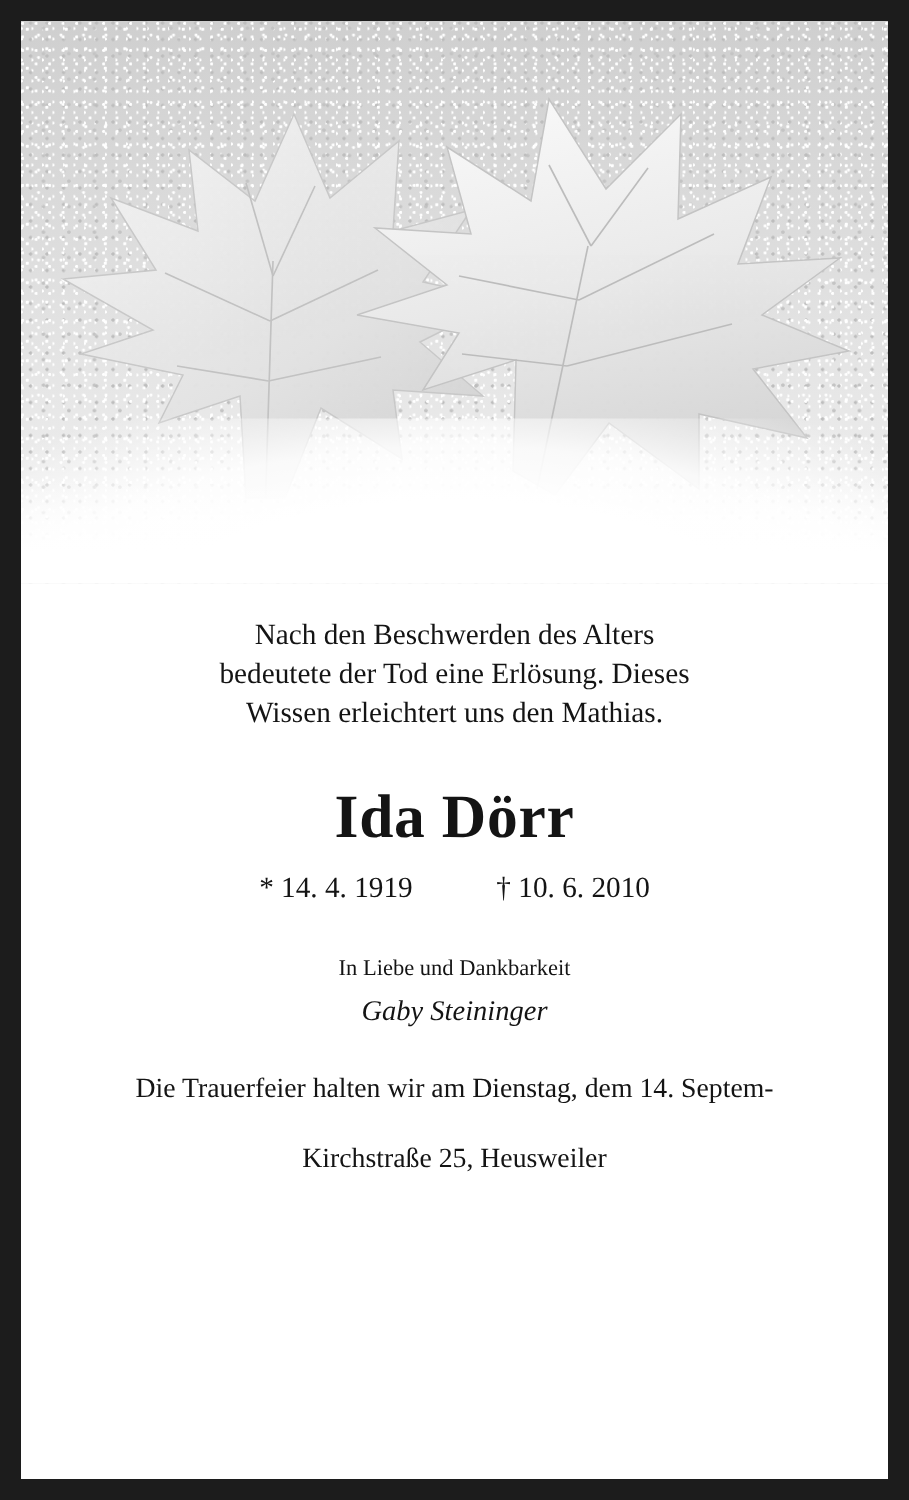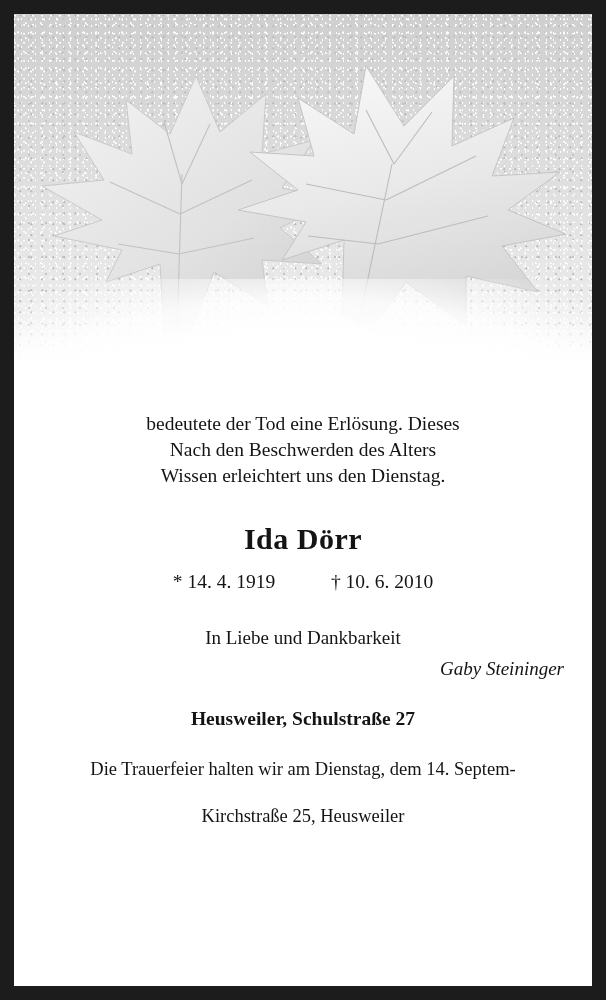--- a/index.html
+++ b/index.html
@@ -75,48 +75,47 @@
     color: #141414;
   }
   .epitaph {
     font-size: 19.5px;
     line-height: 26px;
     margin: 0 0 34px 0;
   }
   .epitaph div { white-space: nowrap; }
 
   .name {
-    font-size: 30px;
+    font-size: 41px;
     font-weight: bold;
     letter-spacing: 0.5px;
     margin: 0 0 16px 0;
     line-height: 1.05;
   }
   .born-name {
     font-size: 19px;
     font-weight: bold;
     margin: 0 0 28px 0;
   }
   .dates {
     font-size: 19.5px;
     margin: 0 0 34px 0;
   }
   .dates .sep { display: inline-block; width: 46px; }
 
   .dedication {
-    font-size: 19px;
+    font-size: 15px;
     margin: 0 0 7px 0;
     font-family: Liberation Serif, serif;
   }
   .survivors {
     font-size: 19px;
     font-style: italic;
     line-height: 26px;
     margin: 0 0 26px 0;
-    text-align: right;
   }
   .place {
     font-size: 19.5px;
     font-weight: bold;
     margin: 0 0 27px 0;
   }
   .ceremony {
     font-size: 18.5px;
     line-height: 25px;
     margin: 4px 0 22px 0;
@@ -182,40 +181,39 @@
       </g>
     </svg>
 
     <div class="image-fade"></div>
     <div class="image-fade2"></div>
   </div>
 
   <div class="content">
 
     <div class="epitaph">
+      <div>Nach den Beschwerden des Alters</div>
       <div>bedeutete der Tod eine Erlösung. Dieses</div>
-      <div>Nach den Beschwerden des Alters</div>
-      <div>Wissen erleichtert uns den Dienstag.</div>
+      <div>Wissen erleichtert uns den Mathias.</div>
     </div>
 
     <div class="name">Ida Dörr</div>
 
     <div class="dates">
       <span>* 14. 4. 1919</span>
       <span class="sep"></span>
       <span>† 10. 6. 2010</span>
     </div>
 
     <div class="dedication">In Liebe und Dankbarkeit</div>
 
     <div class="survivors">
       <div>Gaby Steininger</div>
     </div>
 
-    <div class="place">Heusweiler, Schulstraße 27</div>
 
     <div class="ceremony">
       <div>Die Trauerfeier halten wir am Dienstag, dem 14. Septem-</div>
     </div>
 
     <div class="funeral-home">
       <div>Kirchstraße 25, Heusweiler</div>
     </div>
 
   </div>

